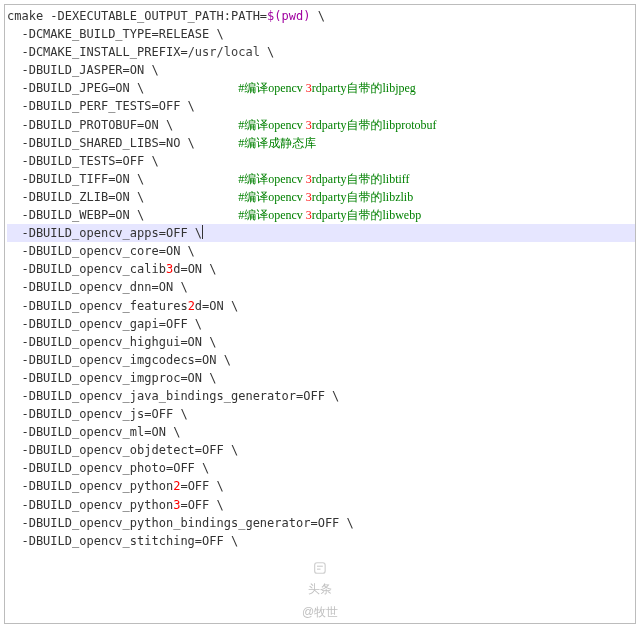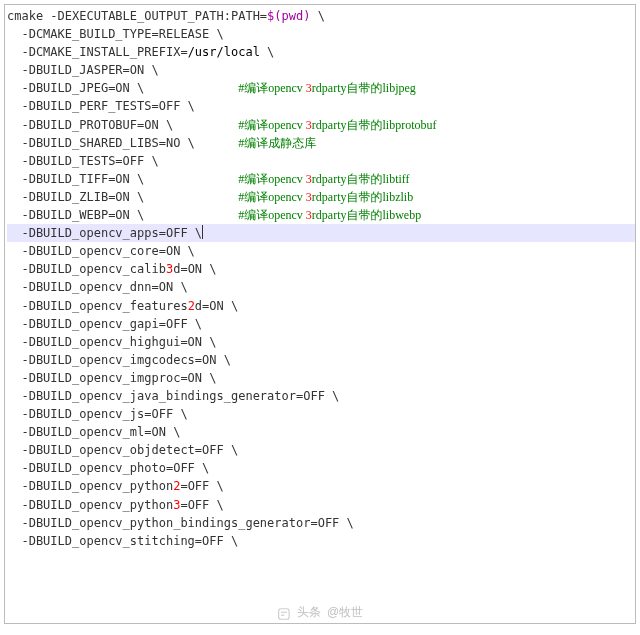--- a/index.html
+++ b/index.html
@@ -23,38 +23,39 @@
     white-space: pre;
     overflow: hidden;
     padding-top: 2px;
     padding-left: 2px;
     color: #333333;
     position: relative;
   }
   .line { display: block; }
   .cmd    { color: #333333; }
   .num    { color: #ff0000; }
-  .path   { color: #000000; }
+  .path   { color: #404040; }
   .pathv  { color: #a000a0; }
   .green  { color: #008000; font-family: Liberation Serif, serif; }
   .hl     { background: #e6e6ff; display: inline-block; width: 100%; }
   .cursor { display: inline-block; width: 0; border-left: 1px solid #333333; height: 14px; vertical-align: -2px; }
 
   .watermark {
     position: absolute;
     left: 50%;
     bottom: 14px;
     transform: translateX(-50%);
     font-family: "Microsoft YaHei", sans-serif;
     font-size: 12px;
     color: rgba(140,140,140,0.55);
     display: flex;
-    align-items: flex-end;
+    align-items: center;
     gap: 6px;
     pointer-events: none;
+    flex-direction: column;
   }
   .watermark svg { width: 14px; height: 14px; opacity: 0.6; }
 </style>
 </head>
 <body>
 
 <div class="codebox" id="codebox"><span class="line"><span class="cmd">cmake -DEXECUTABLE_OUTPUT_PATH:PATH=</span><span class="pathv">$(pwd)</span><span class="cmd"> \</span>
 </span><span class="line"><span class="cmd">  -DCMAKE_BUILD_TYPE=RELEASE \</span>
 </span><span class="line"><span class="cmd">  -DCMAKE_INSTALL_PREFIX=</span><span class="path">/usr/local</span><span class="cmd"> \</span>
 </span><span class="line"><span class="cmd">  -DBUILD_JASPER=ON \</span>

